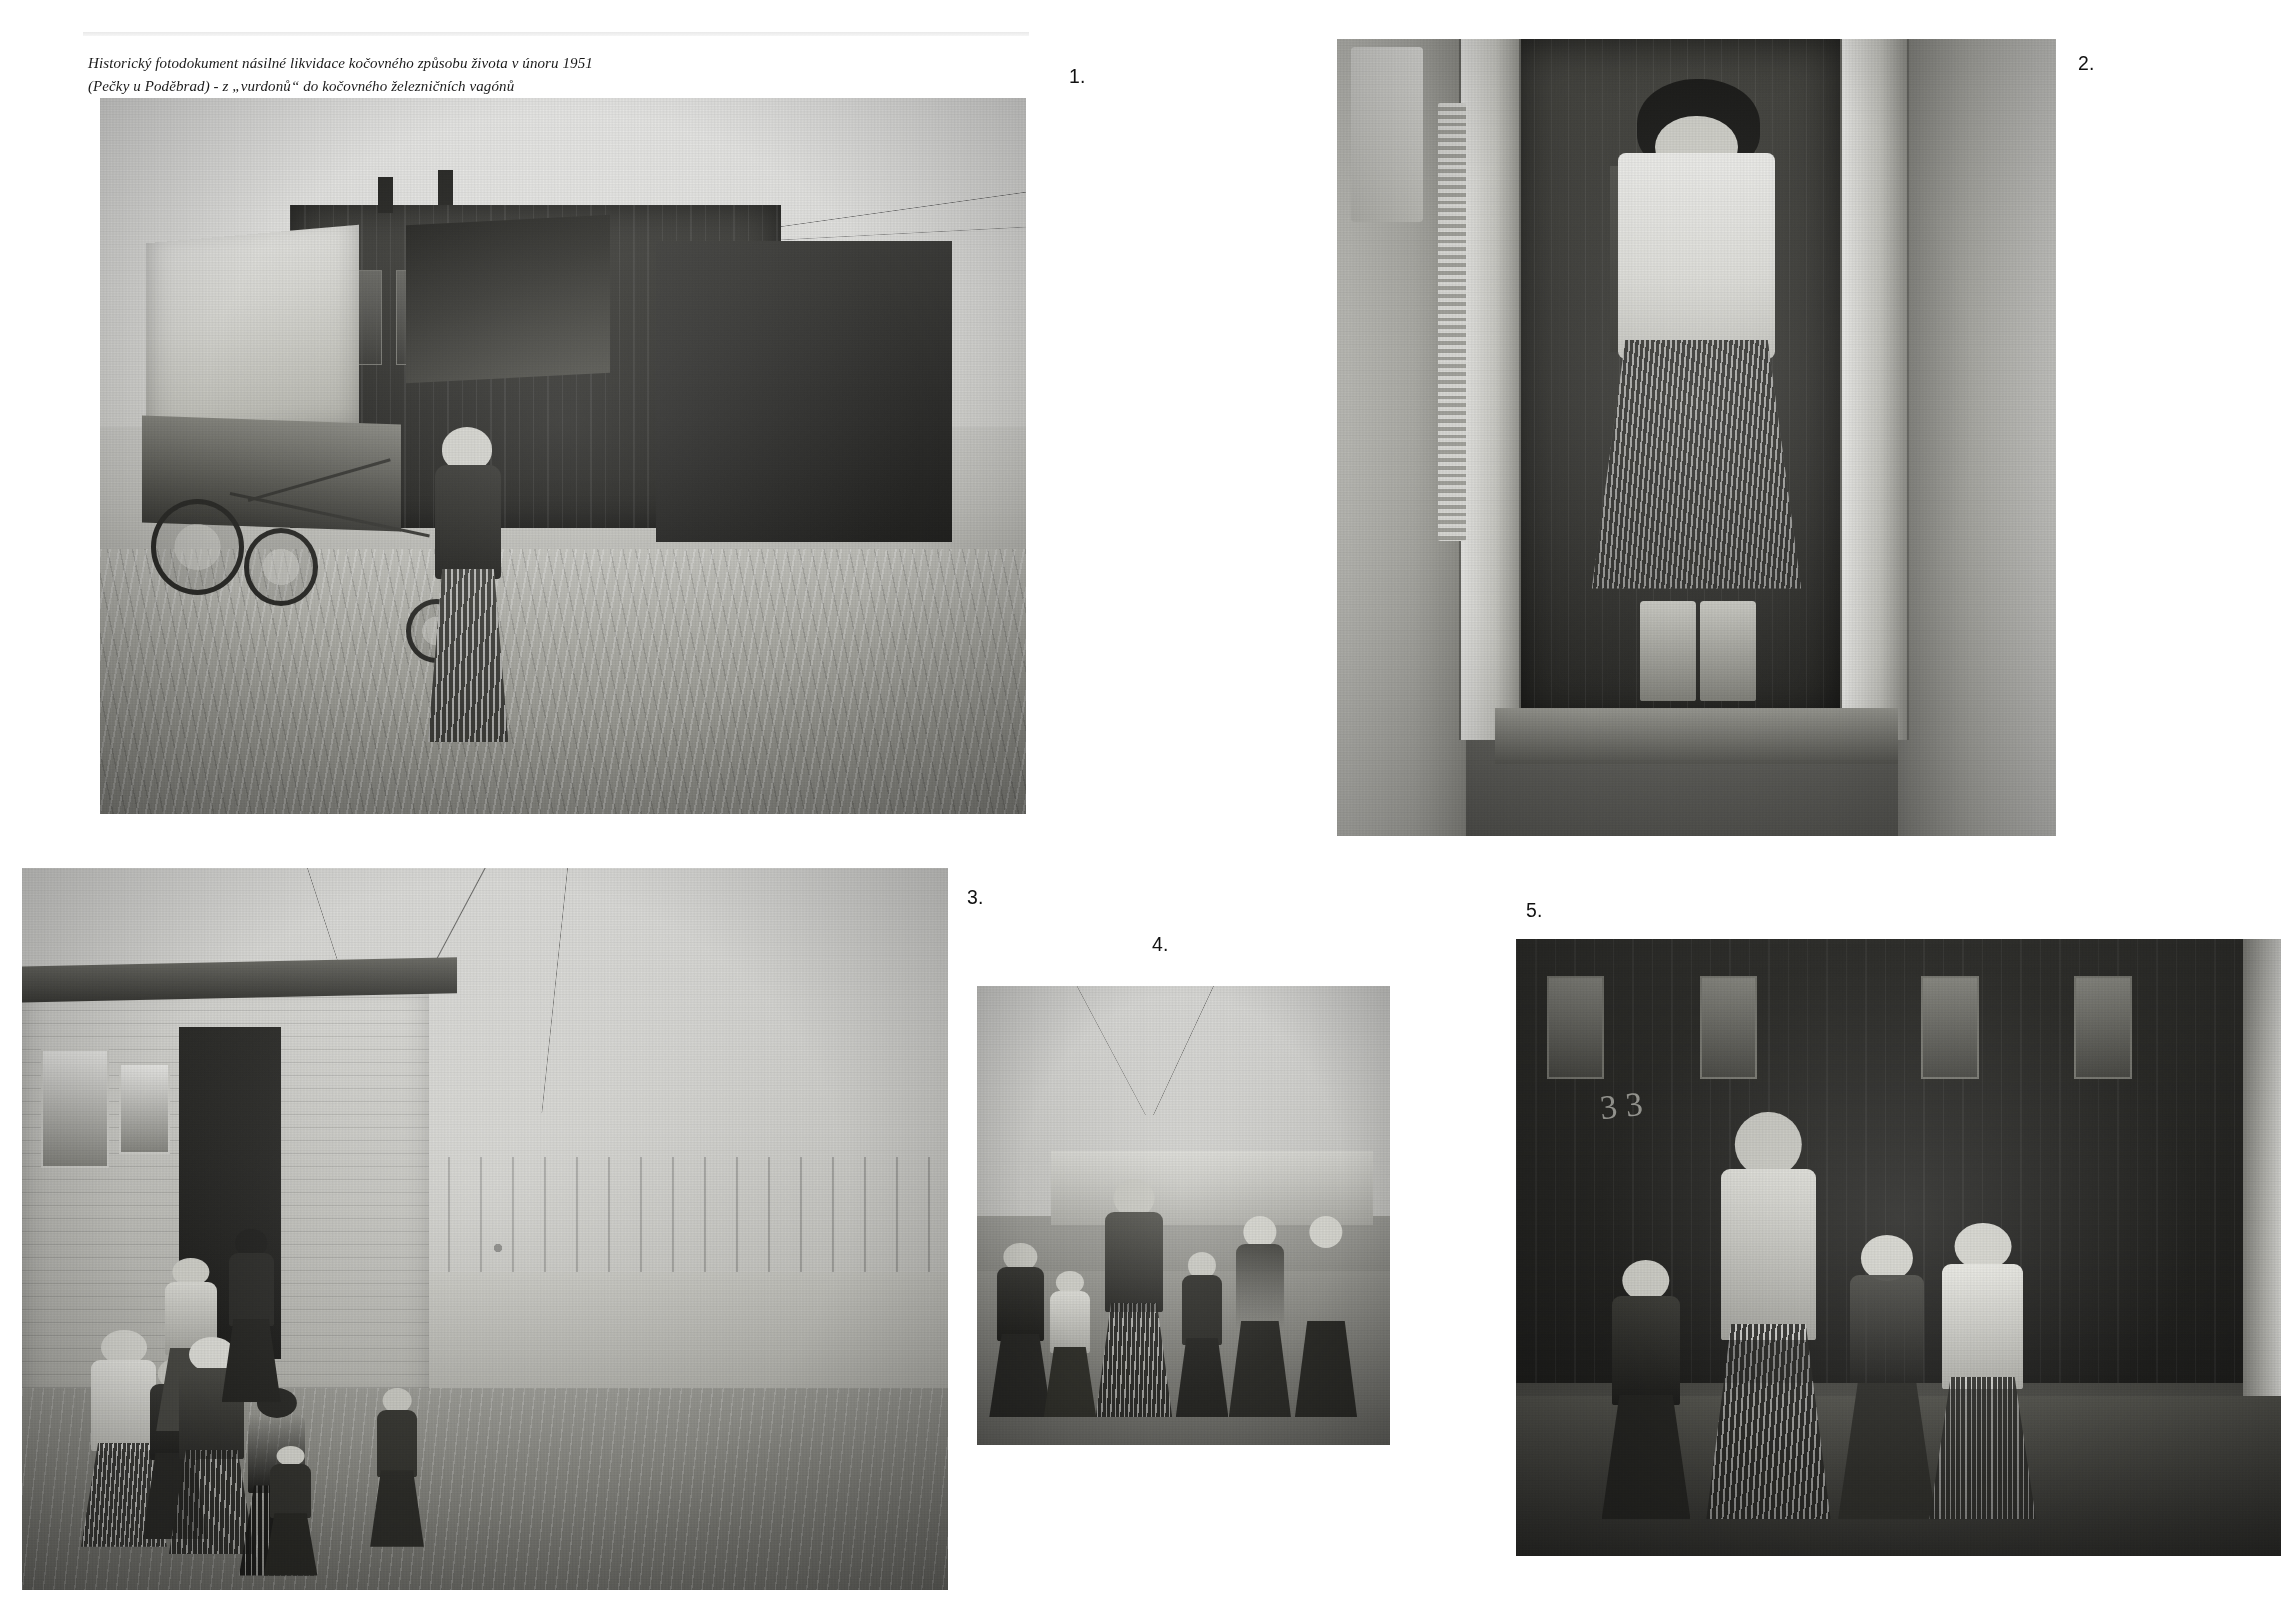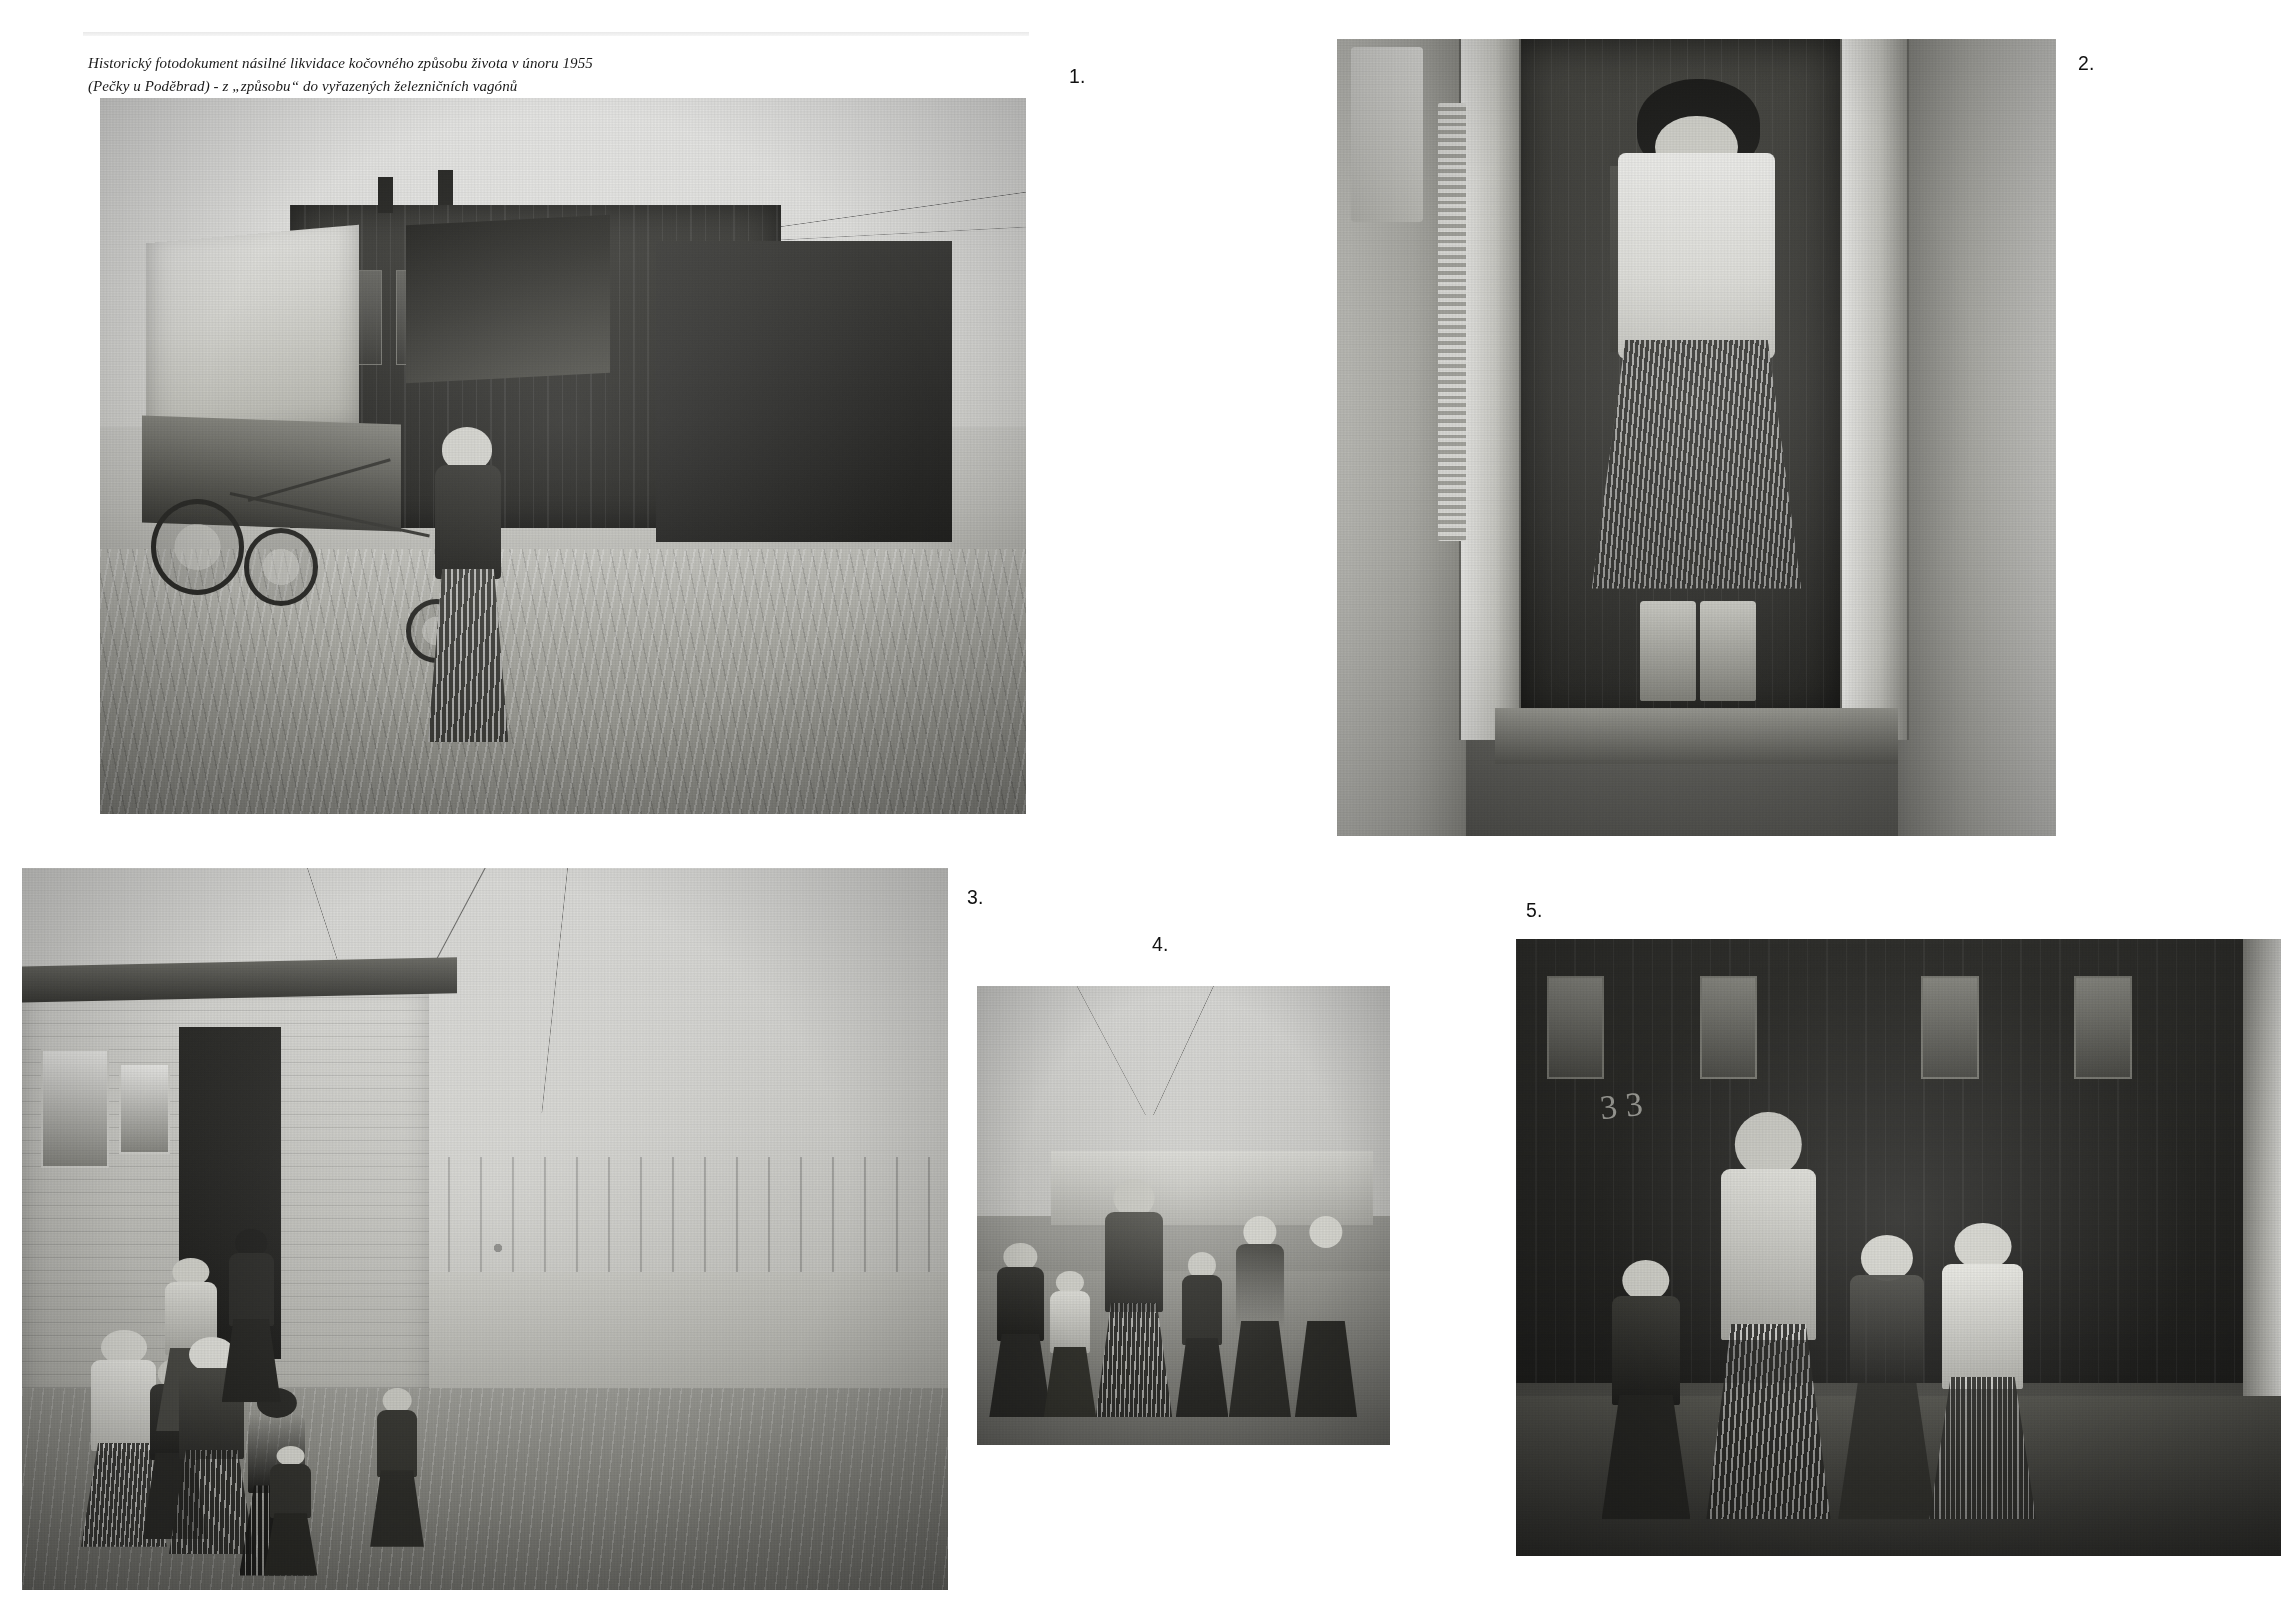--- a/index.html
+++ b/index.html
@@ -371,22 +371,22 @@
   }
 </style>
 </head>
 <body>
 
 <div id="page">
 
   <div id="scan-edge"></div>
 
   <div id="caption-1">
-    <div class="line">Historický fotodokument násilné likvidace kočovného způsobu života v únoru  1955</div>
-    <div class="line">(Pečky u  Poděbrad) - z „způsobu“ do vyřazených železničních vagónů</div>
+    <div class="line">Historický fotodokument násilné likvidace kočovného způsobu života v únoru  1951</div>
+    <div class="line">(Pečky u  Poděbrad) - z „vurdonů“ do kočovného železničních vagónů</div>
   </div>
 
   <div class="photo" id="photo-1">
     <div class="f1-sky"></div>
     <div class="f1-wires"></div>
     <div class="f1-ground"></div>
 
     <div class="f1-wagon-body"></div>
     <div class="f1-chimney" style="left:30%; top:11%;"></div>
     <div class="f1-chimney" style="left:36.5%; top:10%;"></div>

